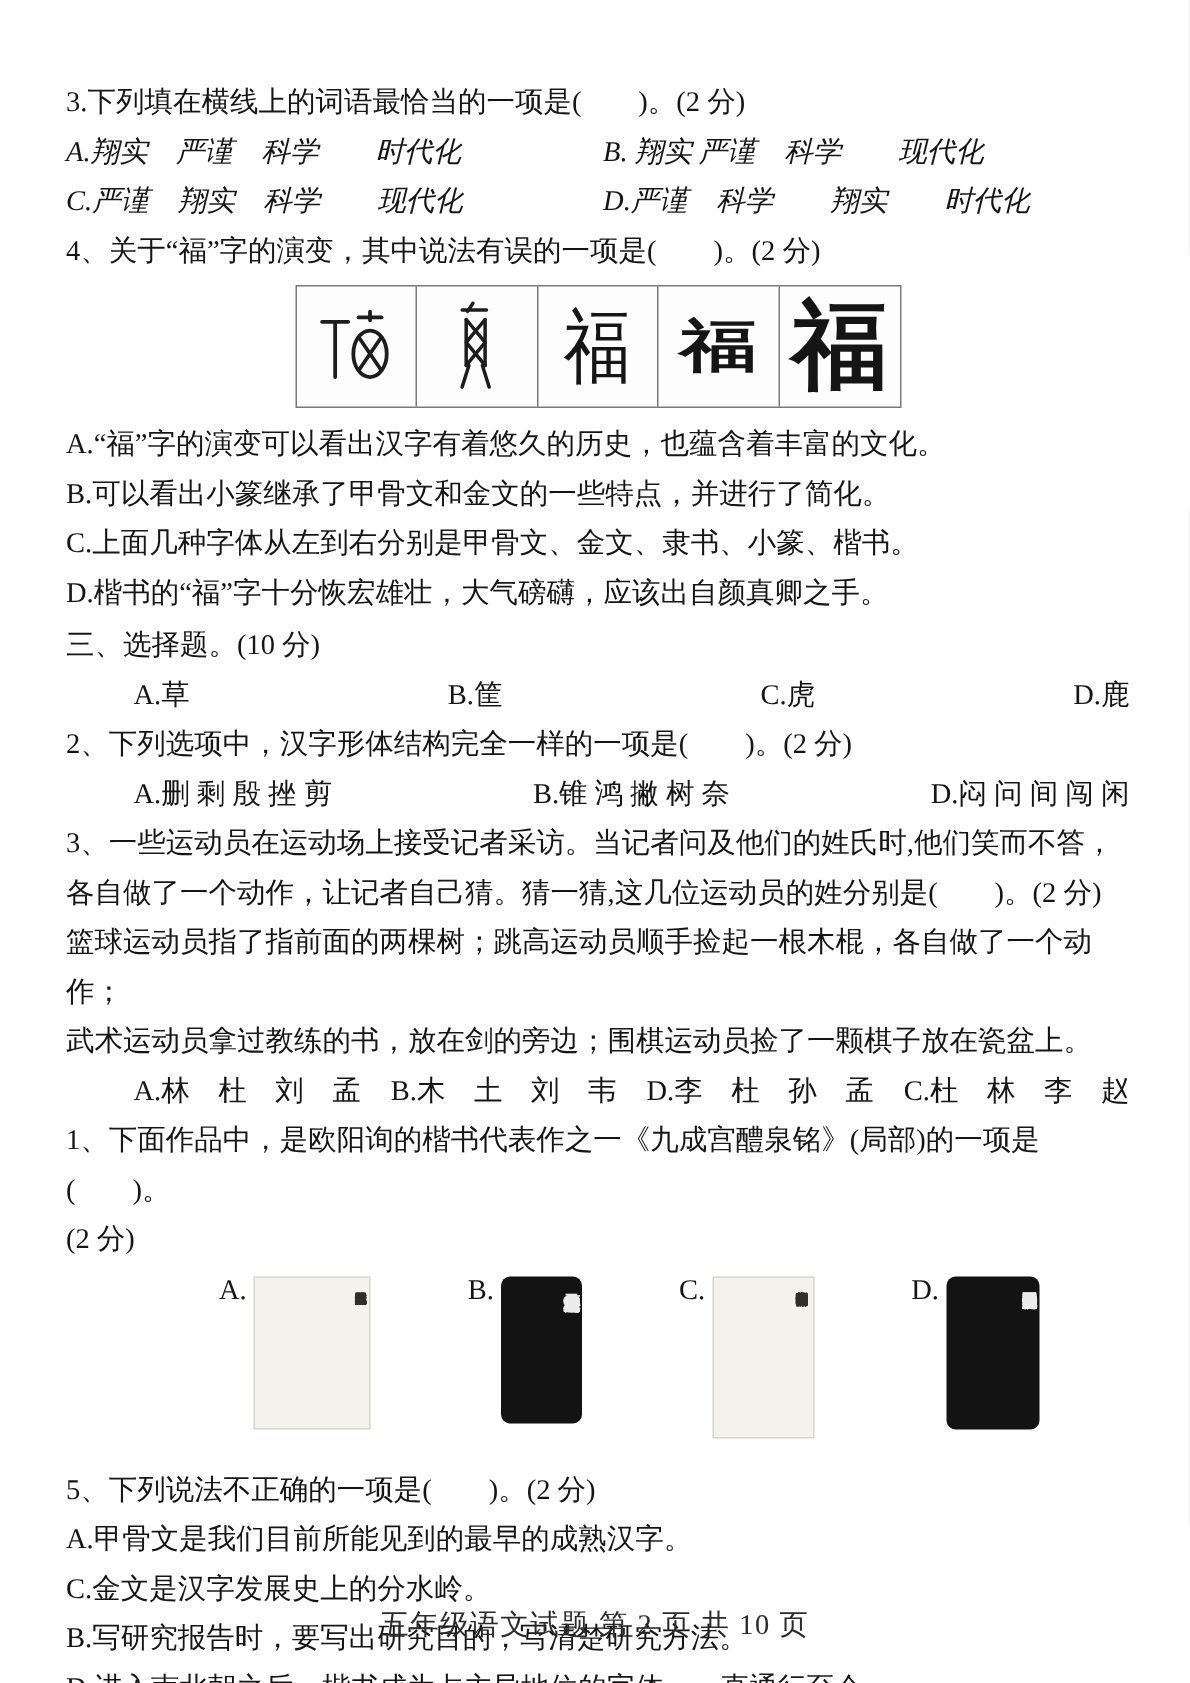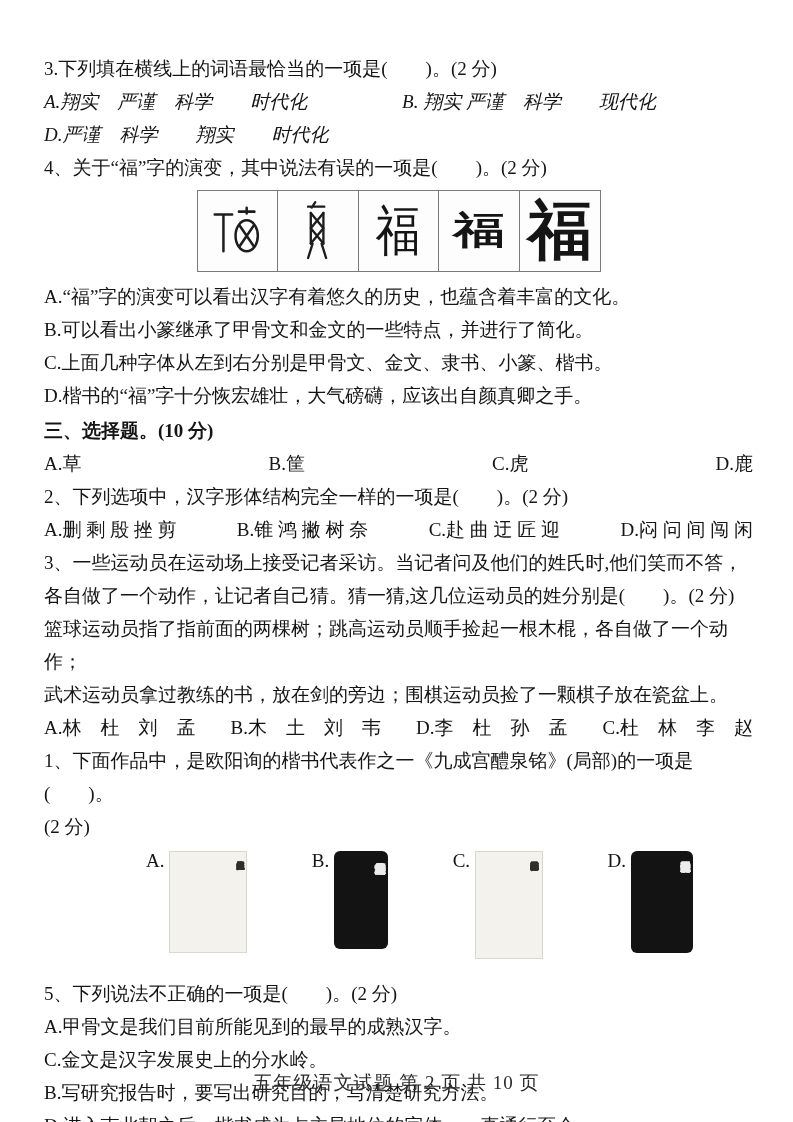--- a/index.html
+++ b/index.html
@@ -9,24 +9,24 @@
     margin:0 auto;
     background:#ffffff;
     font-family:"Liberation Serif", serif;
     color:#151515;
     box-sizing:border-box;
     padding:52px 40px 0 44px;
     font-size:19px;
     overflow:hidden;
   }
   .line{margin:0;line-height:33px;white-space:pre-wrap;}
-  .sec-title{font-weight:700;margin-top:2px;}
+  .sec-title{font-weight:400;margin-top:2px;}
   .opt2col{display:flex;line-height:33px;white-space:pre-wrap;font-style:italic;}
   .opt2col .l{width:50.5%;}
-  .optjust{display:flex;justify-content:space-between;line-height:33px;white-space:pre-wrap;}
+  .optjust{display:flex;justify-content:space-between;line-height:33px;white-space:pre-wrap;margin-left:45px;}
 
   
   .fu-table{
     display:flex;width:402px;height:80px;
     margin:6px auto 8px auto;
     border:1px solid #7a7a7a;
     background:#fdfdfd;
   }
   .fu-cell{
     flex:1;border-left:1px solid #7a7a7a;
@@ -68,20 +68,21 @@
 <body>
 
 <div class="page">
 
   <p class="line">3.下列填在横线上的词语最恰当的一项是(　　)。(2 分)</p>
   <div class="opt2col">
     <span class="l">A.翔实　严谨　科学　　时代化</span>
     <span>B. 翔实 严谨　科学　　现代化</span>
   </div>
   <div class="opt2col">
+    <span class="l">C.严谨　翔实　科学　　现代化</span>
     <span>D.严谨　科学　　翔实　　时代化</span>
   </div>
 
   <p class="line">4、关于“福”字的演变，其中说法有误的一项是(　　)。(2 分)</p>
 
   <div class="fu-table">
     <div class="fu-cell">
       <svg width="62" height="66" viewBox="0 0 64 66">
         <path class="stroke" d="M9 16 H27 M18 16 V54"></path>
         <path class="stroke" d="M34 13 H50 M42 9 V15"></path>
@@ -119,21 +120,20 @@
     <span>A.草</span>
     <span>B.筐</span>
     <span>C.虎</span>
     <span>D.鹿</span>
   </div>
 
   <p class="line">2、下列选项中，汉字形体结构完全一样的一项是(　　)。(2 分)</p>
   <div class="optjust">
     <span>A.删 剩 殷 挫 剪</span>
     <span>B.锥 鸿 撇 树 奈</span>
-    <span>C.赴 曲 迂 匠 迎</span>
     <span>D.闷 问 间 闯 闲</span>
   </div>
 
   <p class="line">3、一些运动员在运动场上接受记者采访。当记者问及他们的姓氏时,他们笑而不答，</p>
   <p class="line">各自做了一个动作，让记者自己猜。猜一猜,这几位运动员的姓分别是(　　)。(2 分)</p>
   <p class="line">篮球运动员指了指前面的两棵树；跳高运动员顺手捡起一根木棍，各自做了一个动作；</p>
   <p class="line">武术运动员拿过教练的书，放在剑的旁边；围棋运动员捡了一颗棋子放在瓷盆上。</p>
   <div class="optjust">
     <span>A.林　杜　刘　孟</span>
     <span>B.木　土　刘　韦</span>

